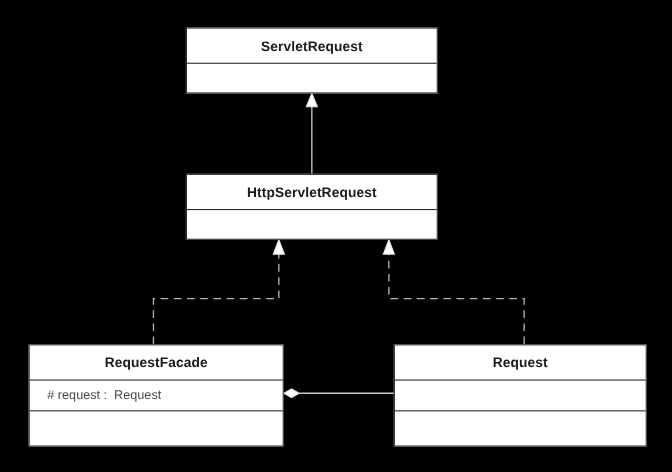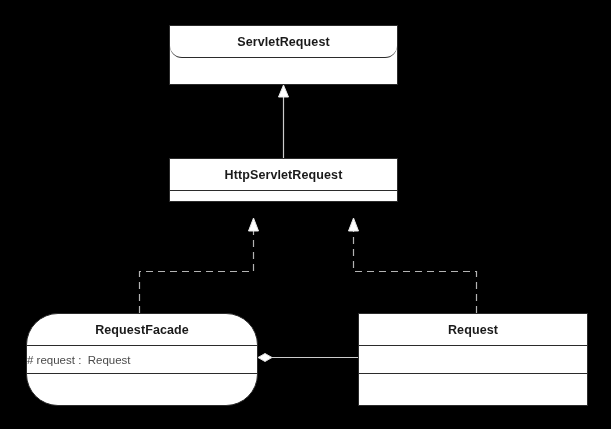--- a/index.html
+++ b/index.html
@@ -38,21 +38,21 @@
     align-items: center;
     overflow: hidden;
   }
   .compartment.title {
     justify-content: center;
     border-bottom: 1px solid #2b2b2b;
   }
   .compartment.attrs {
     justify-content: flex-start;
     border-bottom: 1px solid #2b2b2b;
-    padding-left: 0;
+    padding-left: 16px;
   }
   .compartment.ops {
     justify-content: flex-start;
     padding-left: 8px;
   }
   .class-name {
     font-size: 12.5px;
     font-weight: bold;
     color: #1a1a1a;
     letter-spacing: 0.1px;
@@ -87,34 +87,34 @@
       <polygon points="353.5,218 348.5,231 358.5,231" fill="#ffffff" stroke="#e8e8e8" stroke-width="1"></polygon>
     </g>
 
     <g>
       <line x1="272" y1="357.5" x2="358" y2="357.5" stroke="#cccccc" stroke-width="1.2"></line>
       <polygon points="258,357.5 265,353.5 272,357.5 265,361.5" fill="#ffffff" stroke="#dcdcdc" stroke-width="1"></polygon>
     </g>
   </svg>
 
   <div class="uml-class" style="left:169px; top:25px; width:229px; height:60px;">
-    <div class="compartment title" style="height:32px;border-radius:12px;">
+    <div class="compartment title" style="height:32px;">
       <span class="class-name">ServletRequest</span>
     </div>
     <div class="compartment ops" style="flex:1;"></div>
   </div>
 
-  <div class="uml-class" style="left:169px; top:158px; width:229px; height:44px;text-align:right;">
+  <div class="uml-class" style="left:169px; top:158px; width:229px; height:60px;text-align:right;">
     <div class="compartment title" style="height:32px;">
       <span class="class-name">HttpServletRequest</span>
     </div>
     <div class="compartment ops" style="flex:1;"></div>
   </div>
 
-  <div class="uml-class" style="left:26px; top:313px; width:232px; height:93px;border-radius:32px;">
+  <div class="uml-class" style="left:26px; top:313px; width:232px; height:93px;">
     <div class="compartment title" style="height:32px;">
       <span class="class-name">RequestFacade</span>
     </div>
     <div class="compartment attrs" style="height:28px;">
       <span class="attr-text"># request :  Request</span>
     </div>
     <div class="compartment ops" style="flex:1;"></div>
   </div>
 
   <div class="uml-class" style="left:358px; top:313px; width:230px; height:93px;justify-content:flex-end;">

